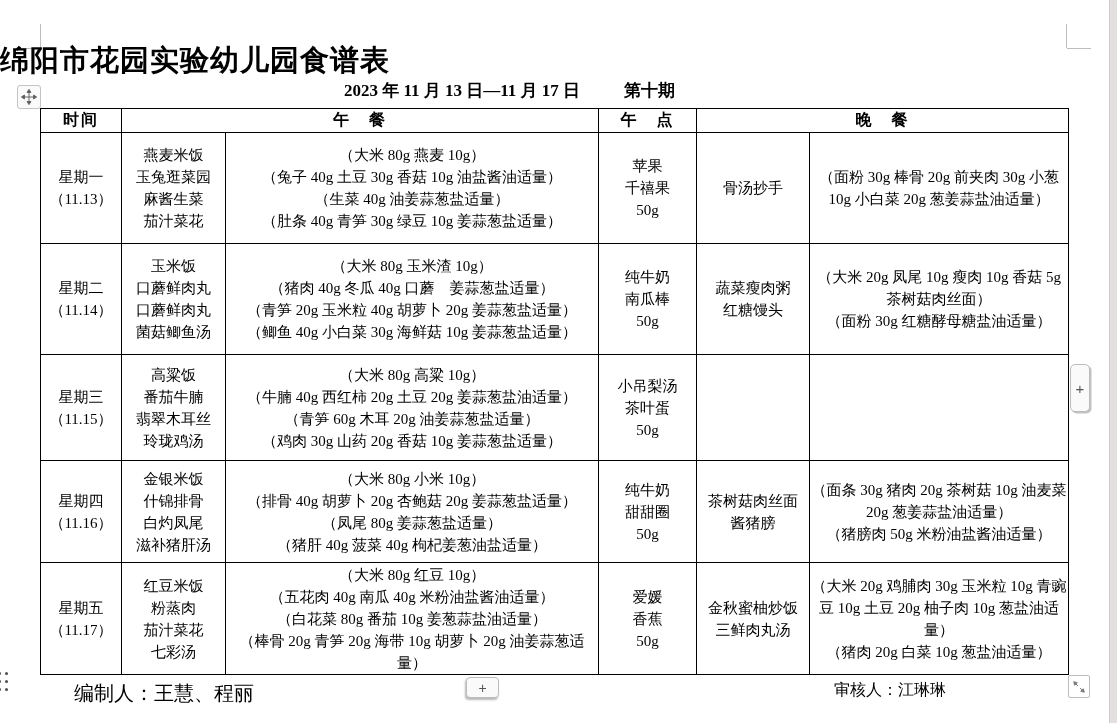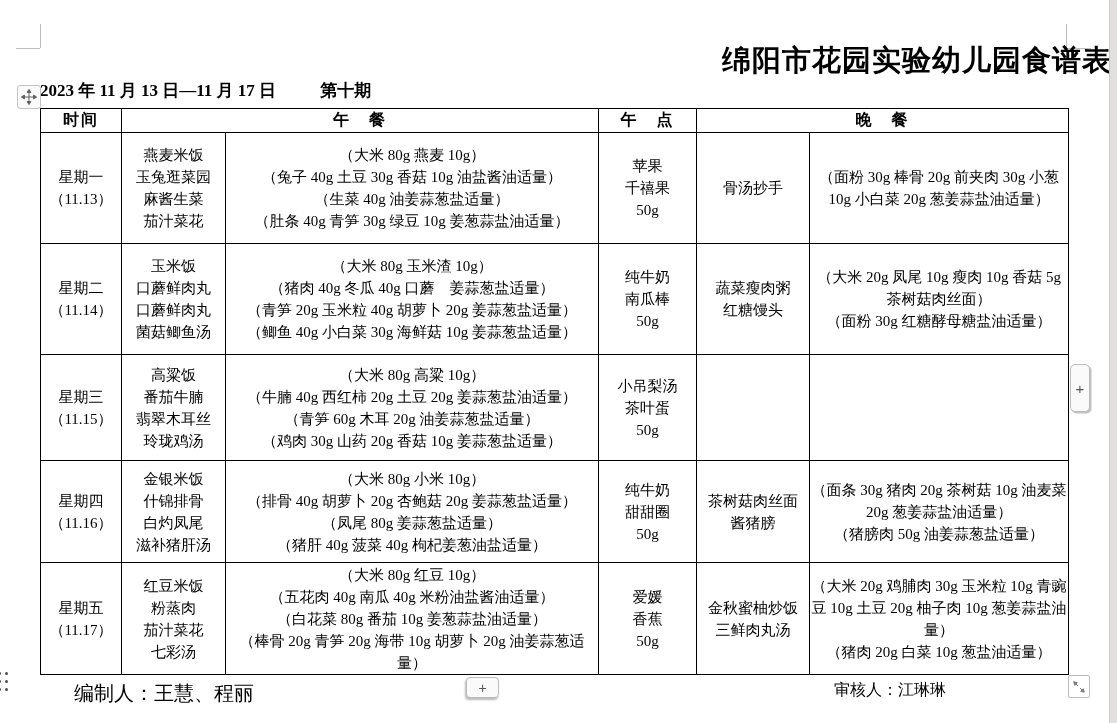--- a/index.html
+++ b/index.html
@@ -6,25 +6,25 @@
   body{
     width:1117px;height:723px;overflow:hidden;background:#ffffff;
     font-family:"Liberation Serif","DejaVu Serif",serif;color:#000;
     position:relative;
   }
   .page{position:absolute;inset:0;background:#fff;}
 
   
   .doc-title{
     position:absolute;top:41px;left:0;width:1112px;
-    text-align:right;font-size:29px;font-weight:bold;letter-spacing:1px;
+    text-align:left;font-size:29px;font-weight:bold;letter-spacing:1px;
   }
   .date-line{
     position:absolute;top:80px;left:40px;width:1027px;height:20px;
-    display:flex;justify-content:flex-start;align-items:center;
+    display:flex;justify-content:center;align-items:center;
     gap:44px;padding-right:88px;box-sizing:border-box;
     font-size:17px;font-weight:600;
   }
 
   
   .crop{position:absolute;pointer-events:none;}
   .crop .v{position:absolute;width:1px;height:24px;background:#bdbdbd;}
   .crop .h{position:absolute;height:1px;width:24px;background:#bdbdbd;}
   .crop-tl{left:16px;top:24px;width:25px;height:25px;}
   .crop-tl .v{right:0;top:0;}
@@ -156,21 +156,21 @@
           <td>
             <div class="line">燕麦米饭</div>
             <div class="line">玉兔逛菜园</div>
             <div class="line">麻酱生菜</div>
             <div class="line">茄汁菜花</div>
           </td>
           <td>
             <div class="line">（大米 80g 燕麦 10g）</div>
             <div class="line">（兔子 40g 土豆 30g 香菇 10g 油盐酱油适量）</div>
             <div class="line">（生菜 40g 油姜蒜葱盐适量）</div>
-            <div class="line">（肚条 40g 青笋 30g 绿豆 10g 姜葱蒜盐油适量）</div>
+            <div class="line">（肚条 40g 青笋 30g 绿豆 10g 姜蒜葱盐适量）</div>
           </td>
           <td>
             <div class="line">苹果</div>
             <div class="line">千禧果</div>
             <div class="line">50g</div>
           </td>
           <td>
             <div class="line">骨汤抄手</div>
           </td>
           <td>
@@ -254,21 +254,21 @@
             <div class="line">纯牛奶</div>
             <div class="line">甜甜圈</div>
             <div class="line">50g</div>
           </td>
           <td>
             <div class="line">茶树菇肉丝面</div>
             <div class="line">酱猪膀</div>
           </td>
           <td>
             <div class="line">（面条 30g 猪肉 20g 茶树菇 10g 油麦菜 20g 葱姜蒜盐油适量）</div>
-            <div class="line">（猪膀肉 50g 油姜蒜葱盐适量）</div>
+            <div class="line">（猪膀肉 50g 米粉油盐酱油适量）</div>
           </td>
         </tr>
         <tr>
           <td>
             <div class="line">星期五</div>
             <div class="line">（11.17）</div>
           </td>
           <td>
             <div class="line">红豆米饭</div>
             <div class="line">粉蒸肉</div>
@@ -284,21 +284,21 @@
           <td>
             <div class="line">爱媛</div>
             <div class="line">香蕉</div>
             <div class="line">50g</div>
           </td>
           <td>
             <div class="line">金秋蜜柚炒饭</div>
             <div class="line">三鲜肉丸汤</div>
           </td>
           <td>
-            <div class="line">（大米 20g 鸡脯肉 30g 玉米粒 10g 青豌豆 10g 土豆 20g 柚子肉 10g 葱姜蒜盐油量）</div>
+            <div class="line">（大米 20g 鸡脯肉 30g 玉米粒 10g 青豌豆 10g 土豆 20g 柚子肉 10g 葱盐油适量）</div>
             <div class="line">（猪肉 20g 白菜 10g 葱盐油适量）</div>
           </td>
         </tr>
       </tbody>
   </table>
 
   <div class="footer-left">编制人：王慧、程丽</div>
   <div class="footer-right">审核人：江琳琳</div>
 
   <div class="side-plus">

